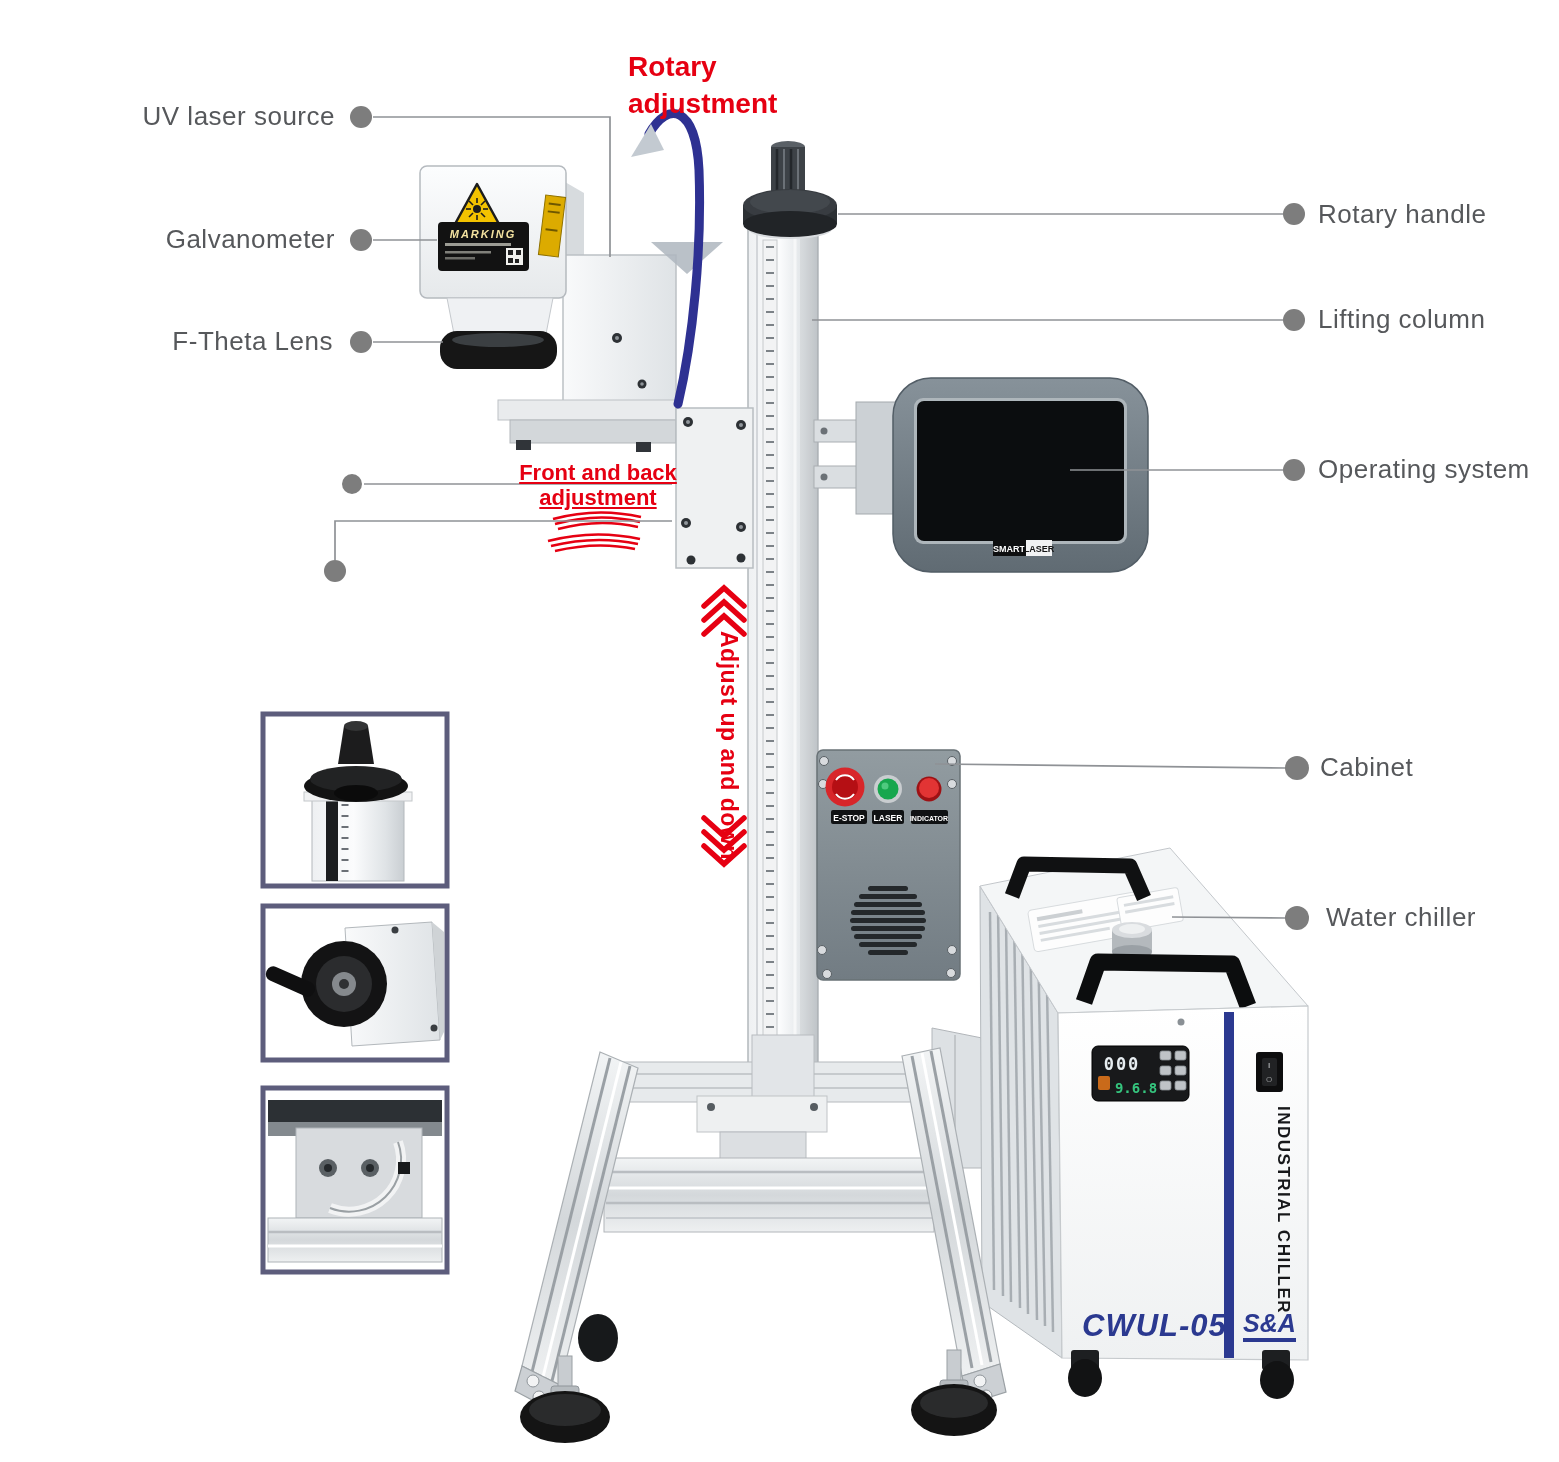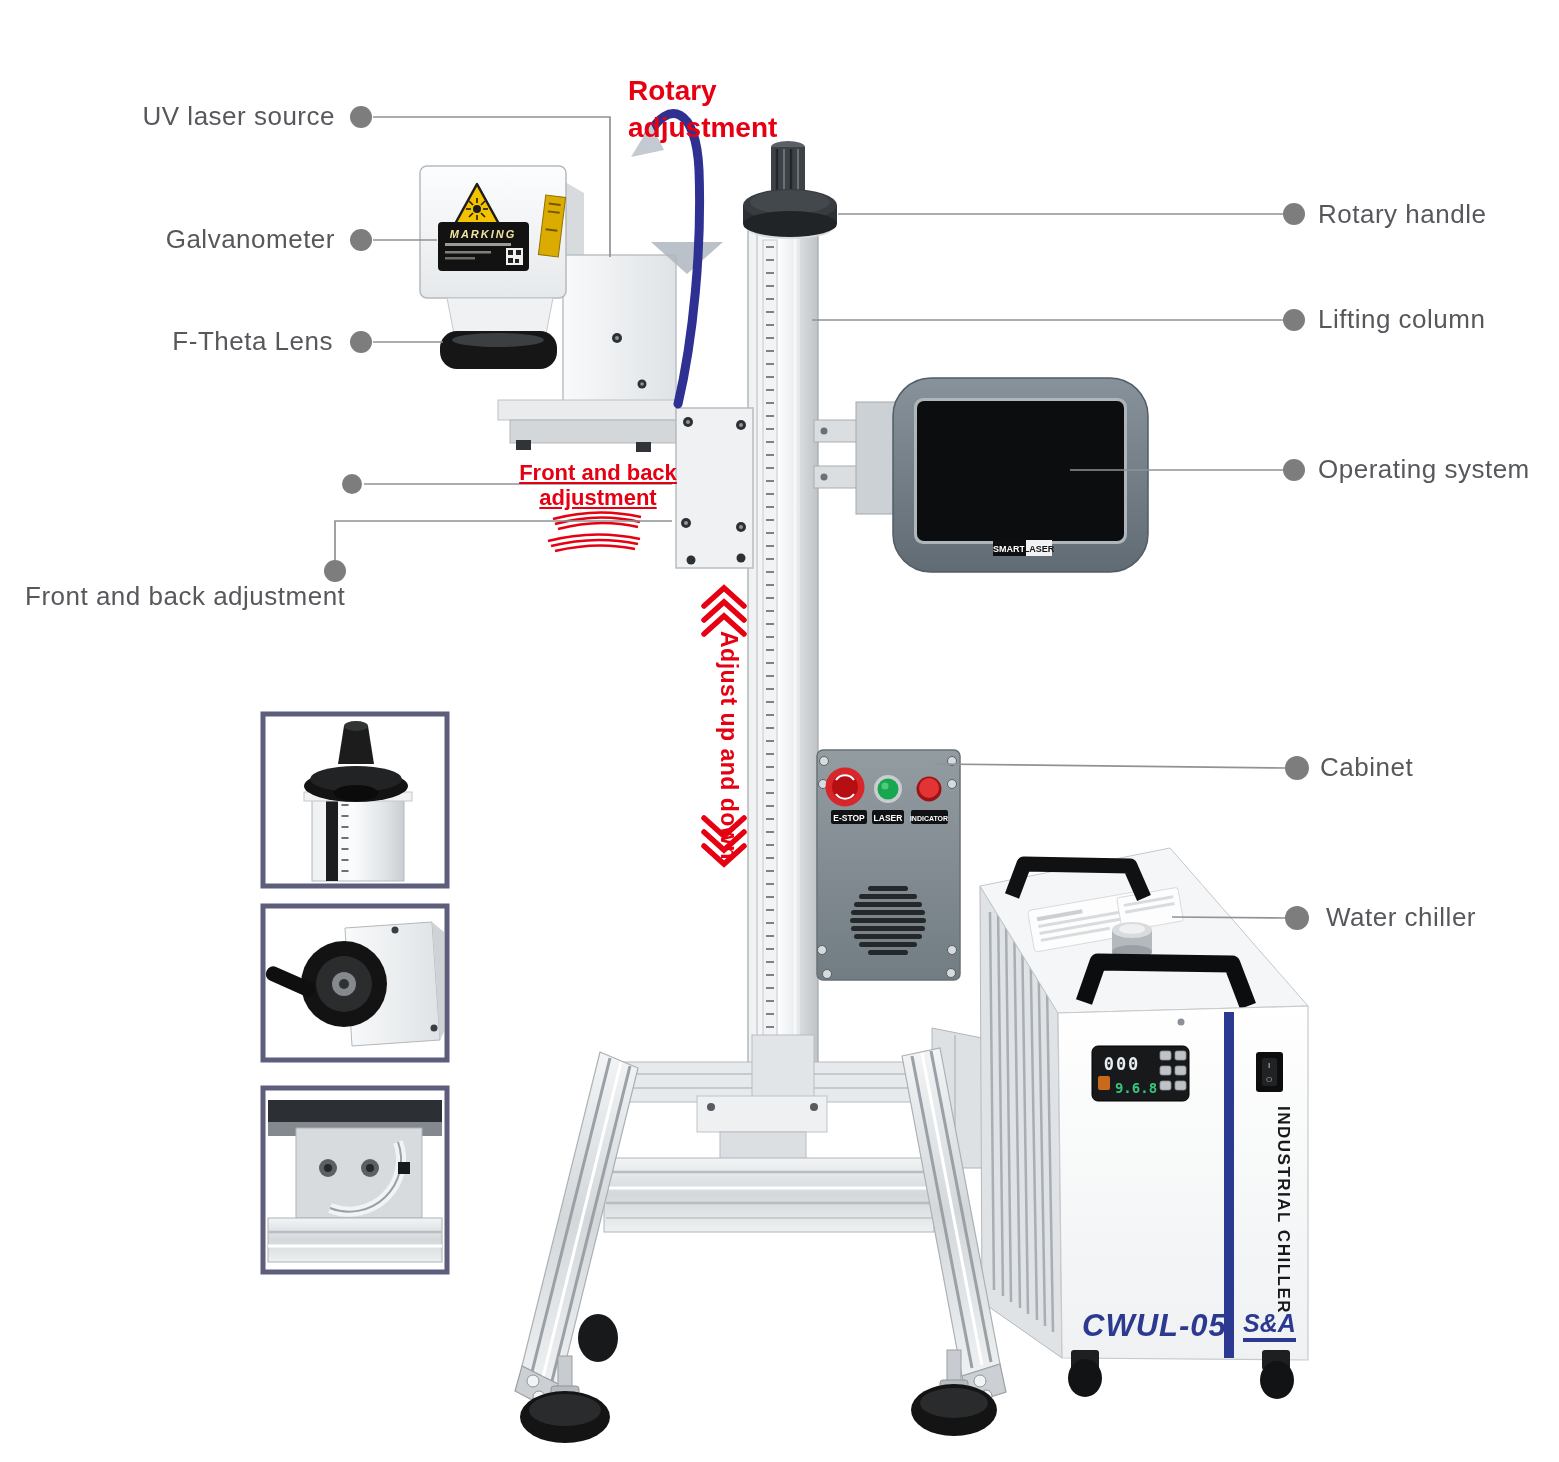--- a/index.html
+++ b/index.html
@@ -7,21 +7,21 @@
     position:relative;width:1559px;height:1462px;background:#ffffff;overflow:hidden;
     font-family:"Liberation Sans","DejaVu Sans",sans-serif;
   }
   #art{position:absolute;left:0;top:0;}
   .lbl{
     position:absolute;color:#56585b;font-size:26px;line-height:31px;
     white-space:nowrap;letter-spacing:.5px;
   }
   .lbl.r{text-align:left;}
   .red{position:absolute;color:#e60012;font-weight:600;white-space:nowrap;}
-  .red.big{font-size:28px;line-height:37px;margin-top:24px;}
+  .red.big{font-size:28px;line-height:37px;}
   .red.mid{font-size:22px;line-height:25px;text-align:center;font-weight:600;text-decoration:underline;}
   .vtext{
     position:absolute;transform-origin:top left;transform:rotate(90deg);
     color:#e60012;font-size:23px;font-weight:600;white-space:nowrap;letter-spacing:.5px;
   }
   svg text{font-family:"Liberation Sans","DejaVu Sans",sans-serif;}
   .mono{font-family:"DejaVu Sans Mono","Liberation Mono",monospace;}
 </style>
 </head>
 <body>
@@ -452,21 +452,20 @@
     <rect x="398" y="1162" width="12" height="12" fill="#17191b"></rect>
     <rect x="268" y="1218" width="174" height="44" fill="url(#gRail)" stroke="#aeb3b7"></rect>
     <line x1="268" y1="1232" x2="442" y2="1232" stroke="#b9bdc1" stroke-width="2.5"></line>
     <line x1="268" y1="1246" x2="442" y2="1246" stroke="#ffffff" stroke-width="3"></line>
   </g>
 </svg>
 
 <div class="lbl r" style="right:1224px;top:101px">UV laser source</div>
 <div class="lbl r" style="right:1224px;top:224px">Galvanometer</div>
 <div class="lbl r" style="right:1226px;top:326px">F-Theta Lens</div>
-<div class="lbl" style="left:25px;top:581px">Front and back adjustment</div>
 
 <div class="lbl" style="left:1318px;top:199px">Rotary handle</div>
 <div class="lbl" style="left:1318px;top:304px">Lifting column</div>
 <div class="lbl" style="left:1318px;top:454px">Operating system</div>
 <div class="lbl" style="left:1320px;top:752px">Cabinet</div>
 <div class="lbl" style="left:1326px;top:902px">Water chiller</div>
 
 <div class="red big" style="left:628px;top:48px">
   <div>Rotary</div>
   <div>adjustment</div>

